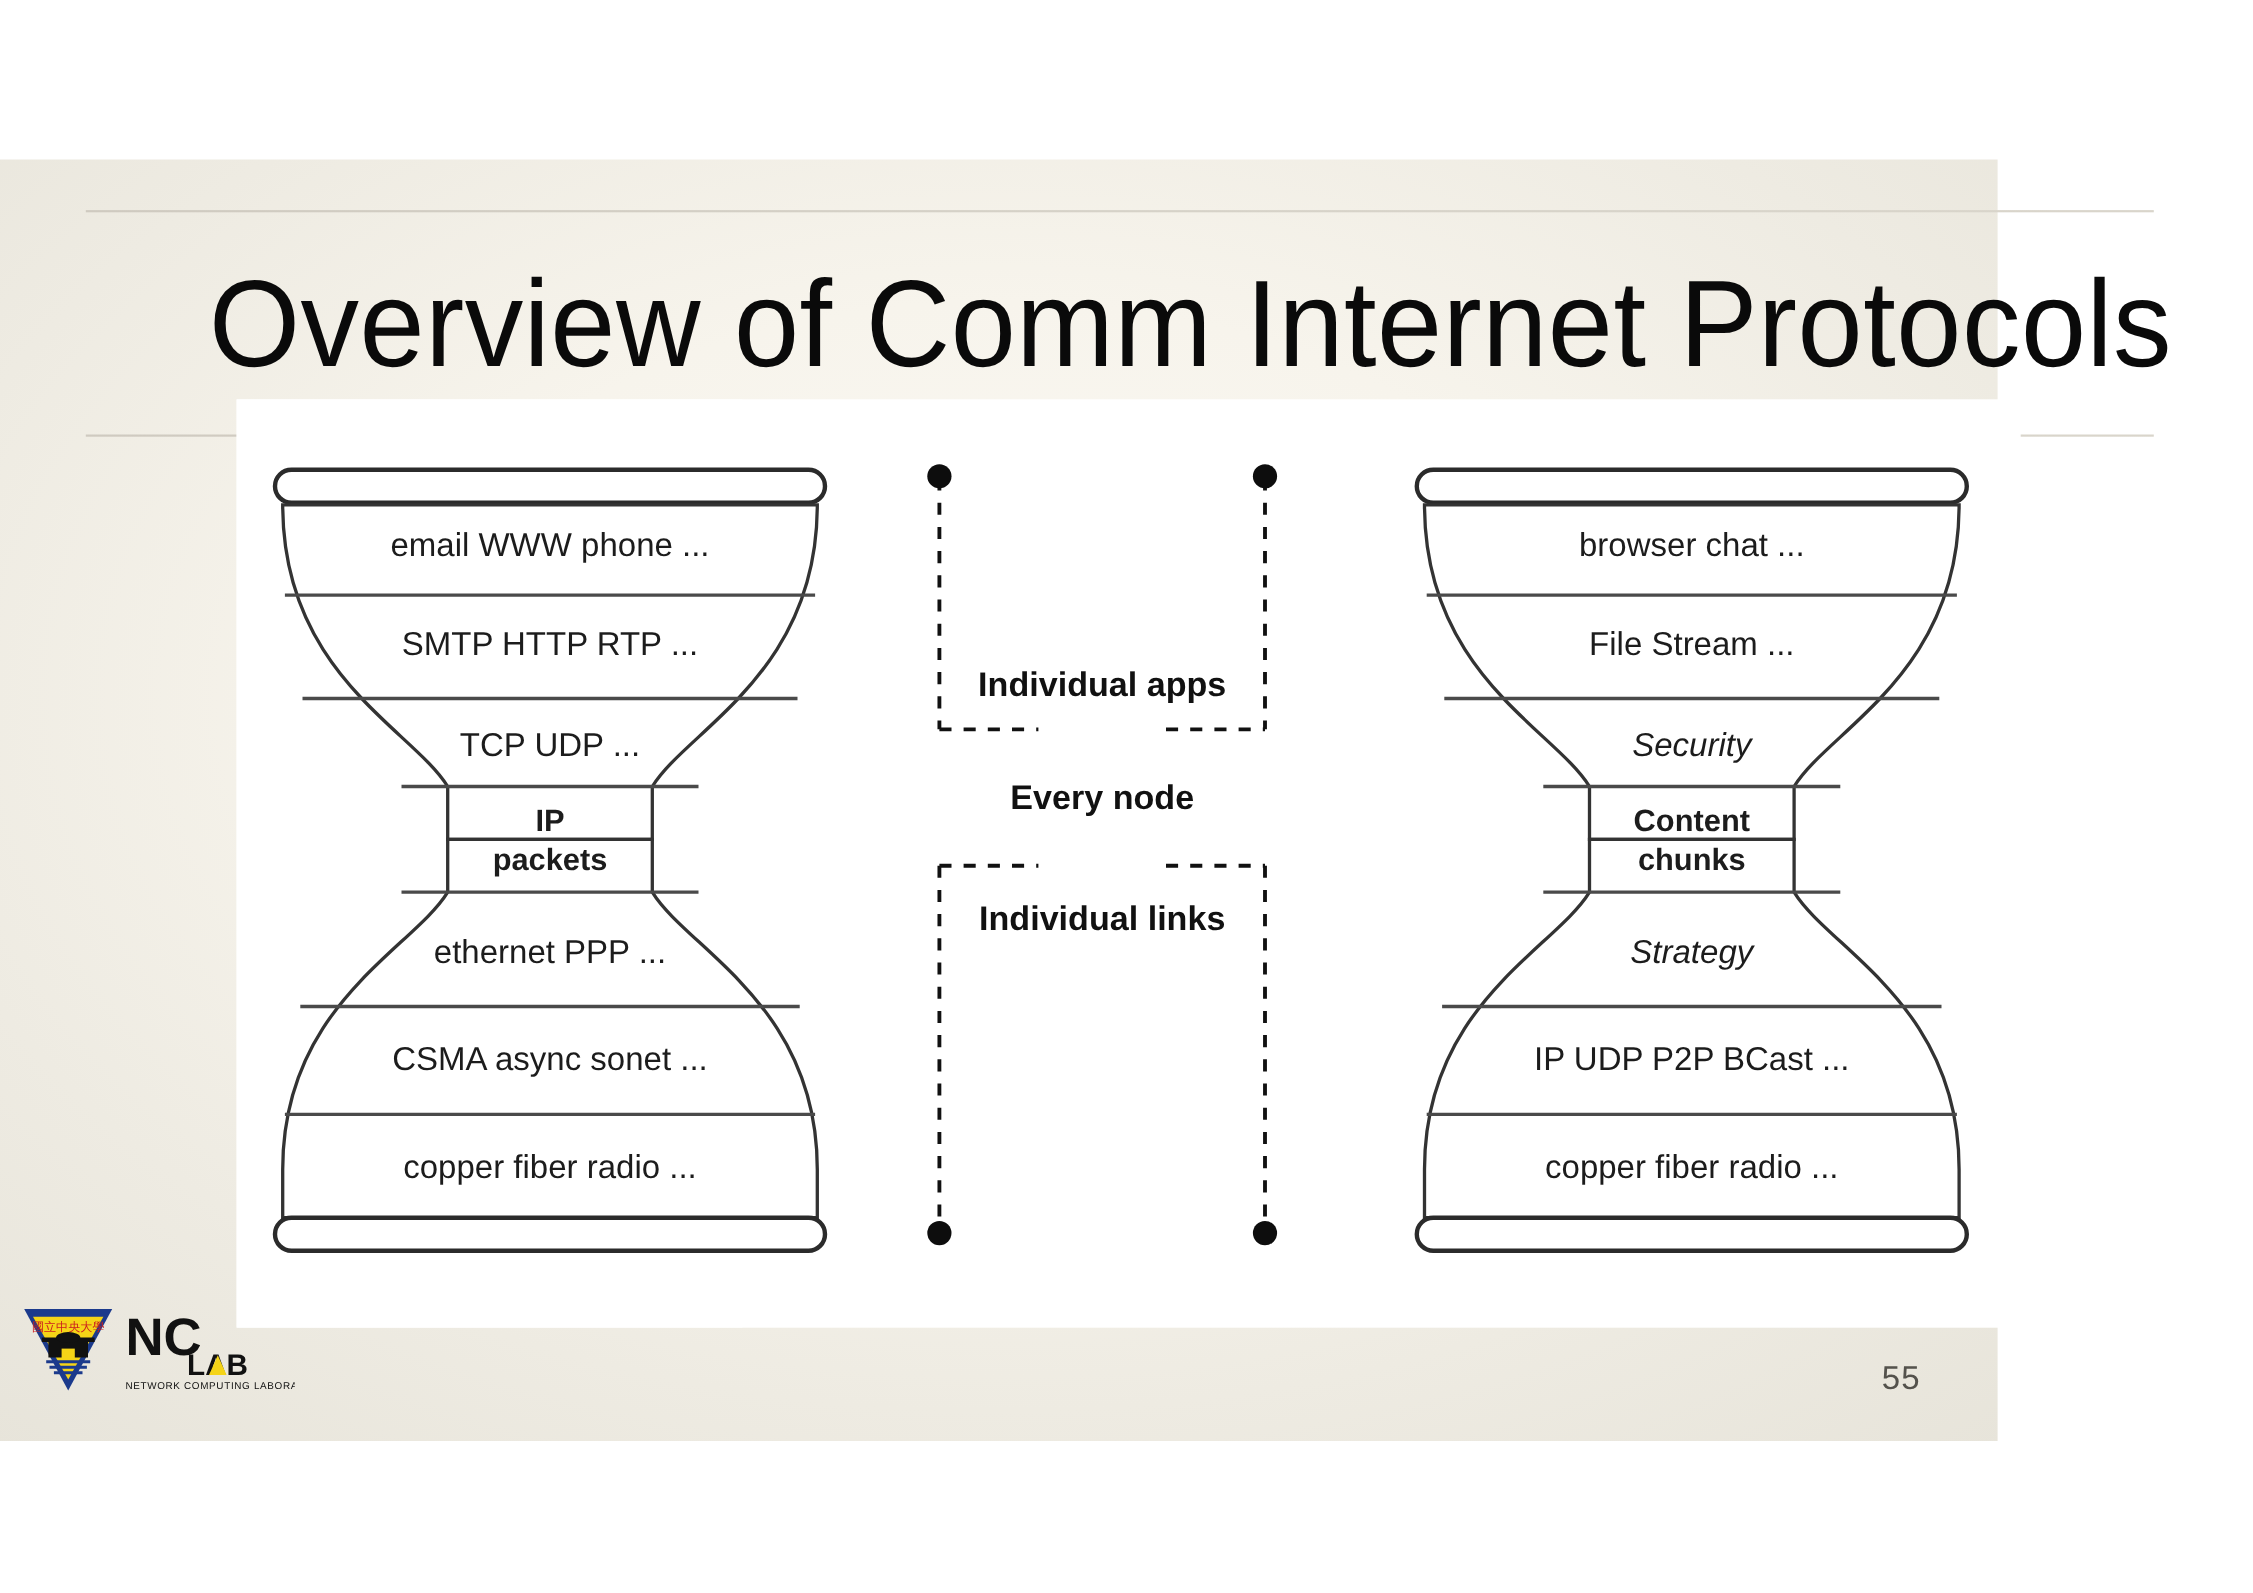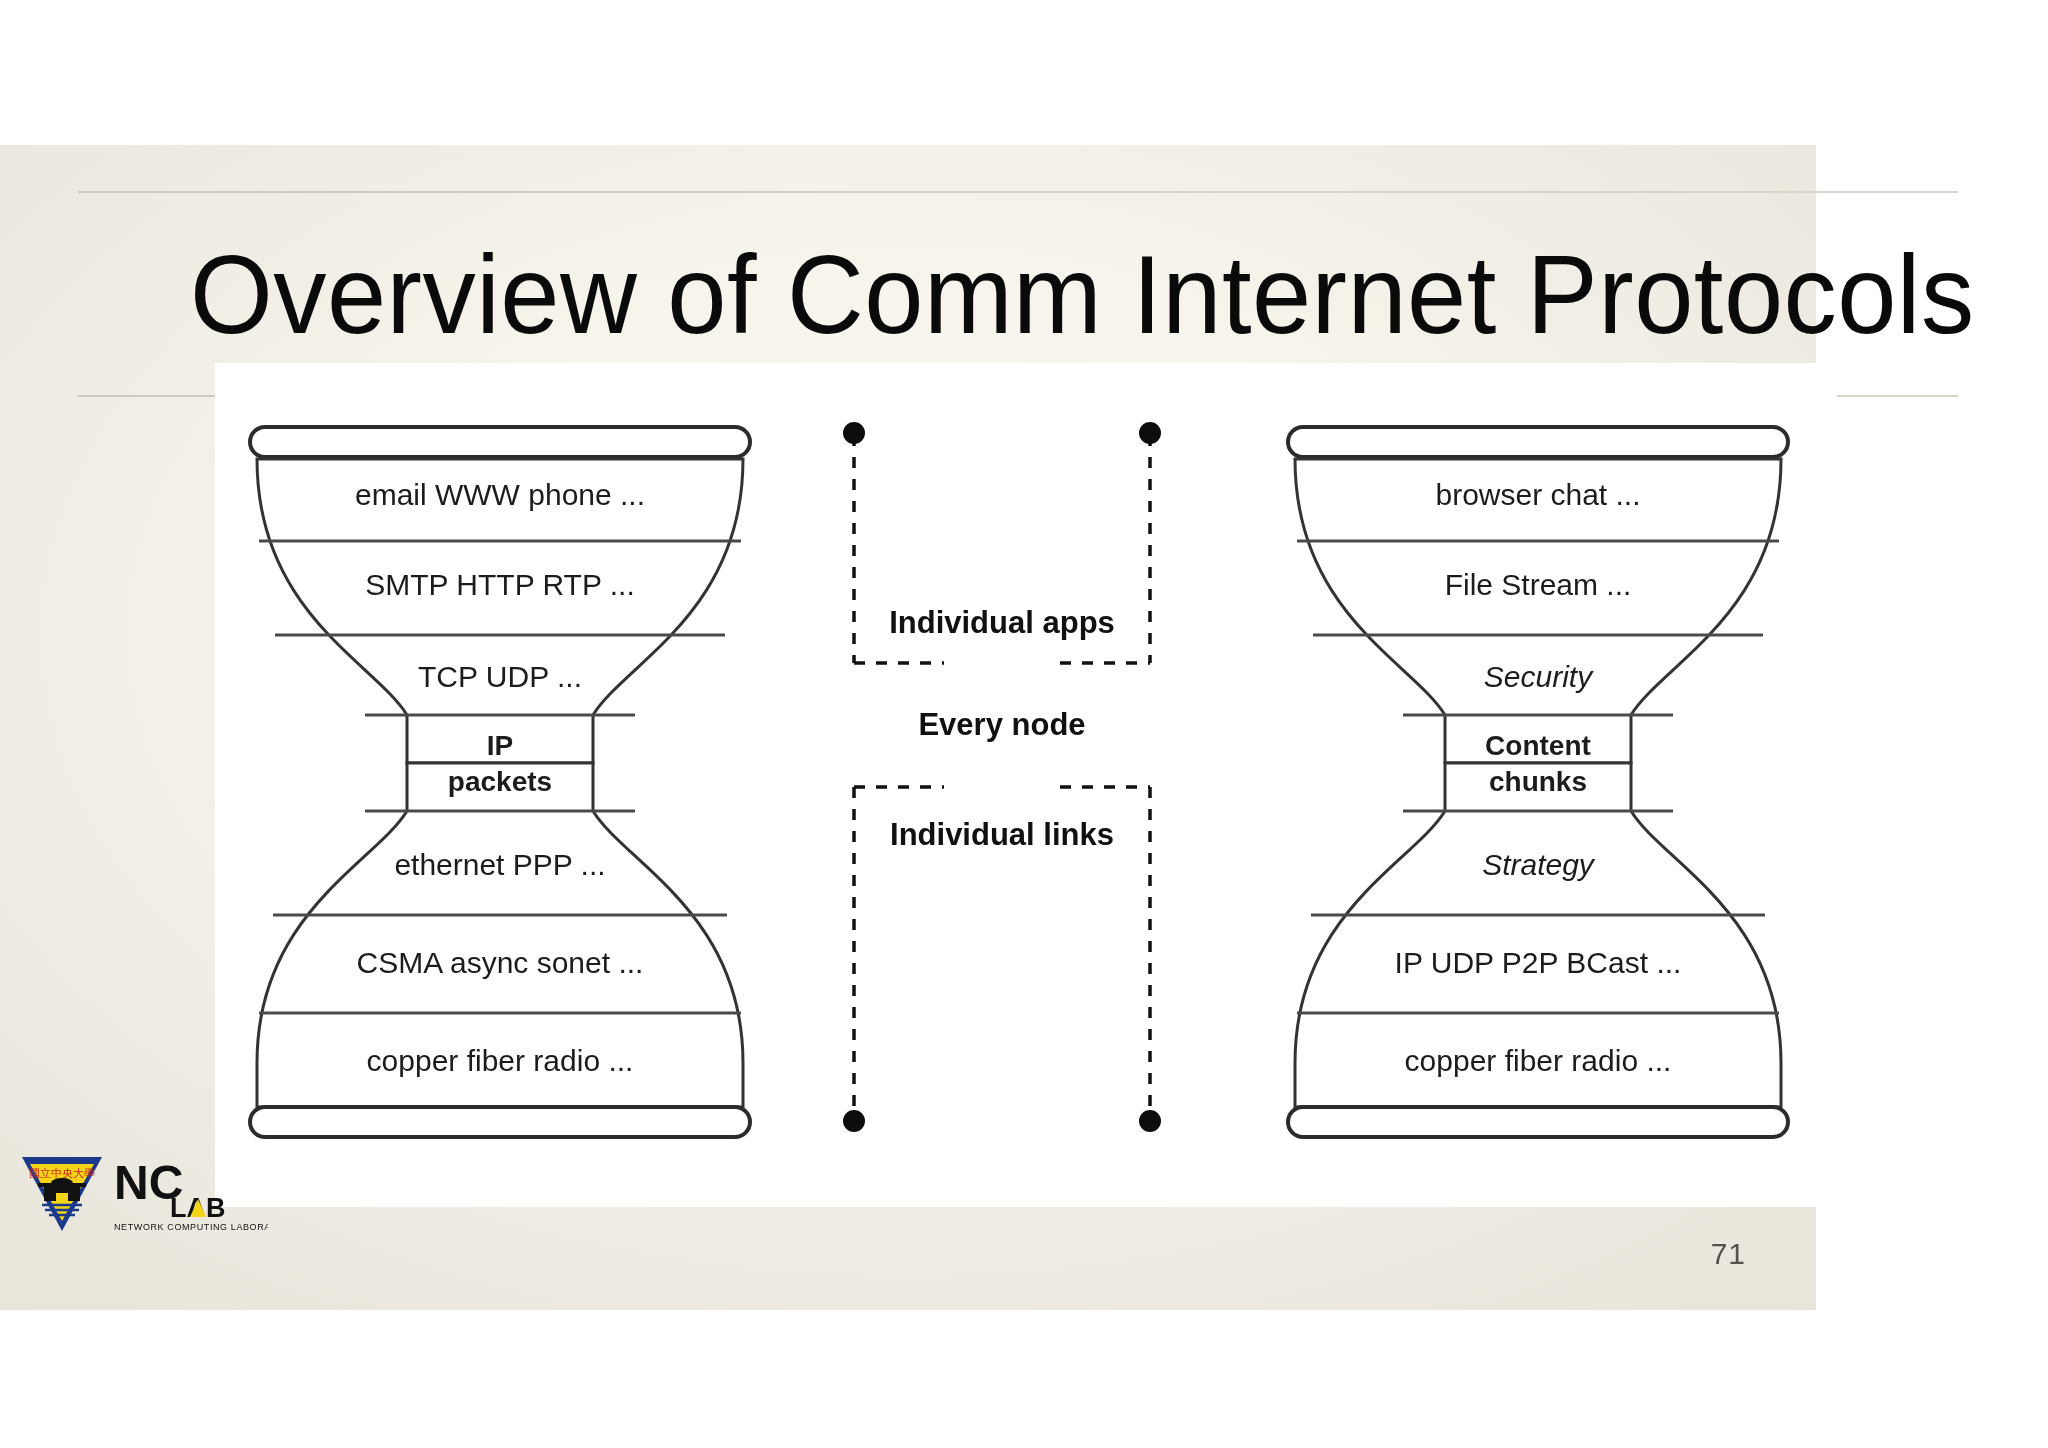--- a/index.html
+++ b/index.html
@@ -112,21 +112,21 @@
     stroke-width: 3.5;
     fill: none;
     stroke-dasharray: 11 11;
   }
   .bracket-dot { fill: #0d0d0d; }
 
   
   #logo {
     position: absolute;
     left: 18px;
-    top: 1008px;
+    top: 1041px;
     width: 250px;
     height: 82px;
   }
   #page-number {
     position: absolute;
     right: 70px;
     top: 1092px;
     font-family: "Liberation Sans Narrow", "Liberation Sans", sans-serif;
     font-size: 30px;
     color: #54524c;
@@ -287,15 +287,15 @@
       <g>
         <text x="96" y="46" font-size="48" font-weight="bold" font-family="Liberation Sans, sans-serif" fill="#111111">NC</text>
         <text x="152" y="64" font-size="27" font-weight="bold" font-family="Liberation Sans, sans-serif" fill="#111111">LAB</text>
 
         <polygon points="172,64 180,46 188,64" fill="#f5d417"></polygon>
         <text x="96" y="77" font-size="9" letter-spacing="0.6" font-family="Liberation Sans, sans-serif" fill="#111111">NETWORK COMPUTING LABORATORY</text>
       </g>
     </svg>
   </div>
 
-  <div id="page-number">71</div>
+  <div id="page-number">55</div>
 
 </div>
 
 </body></html>

